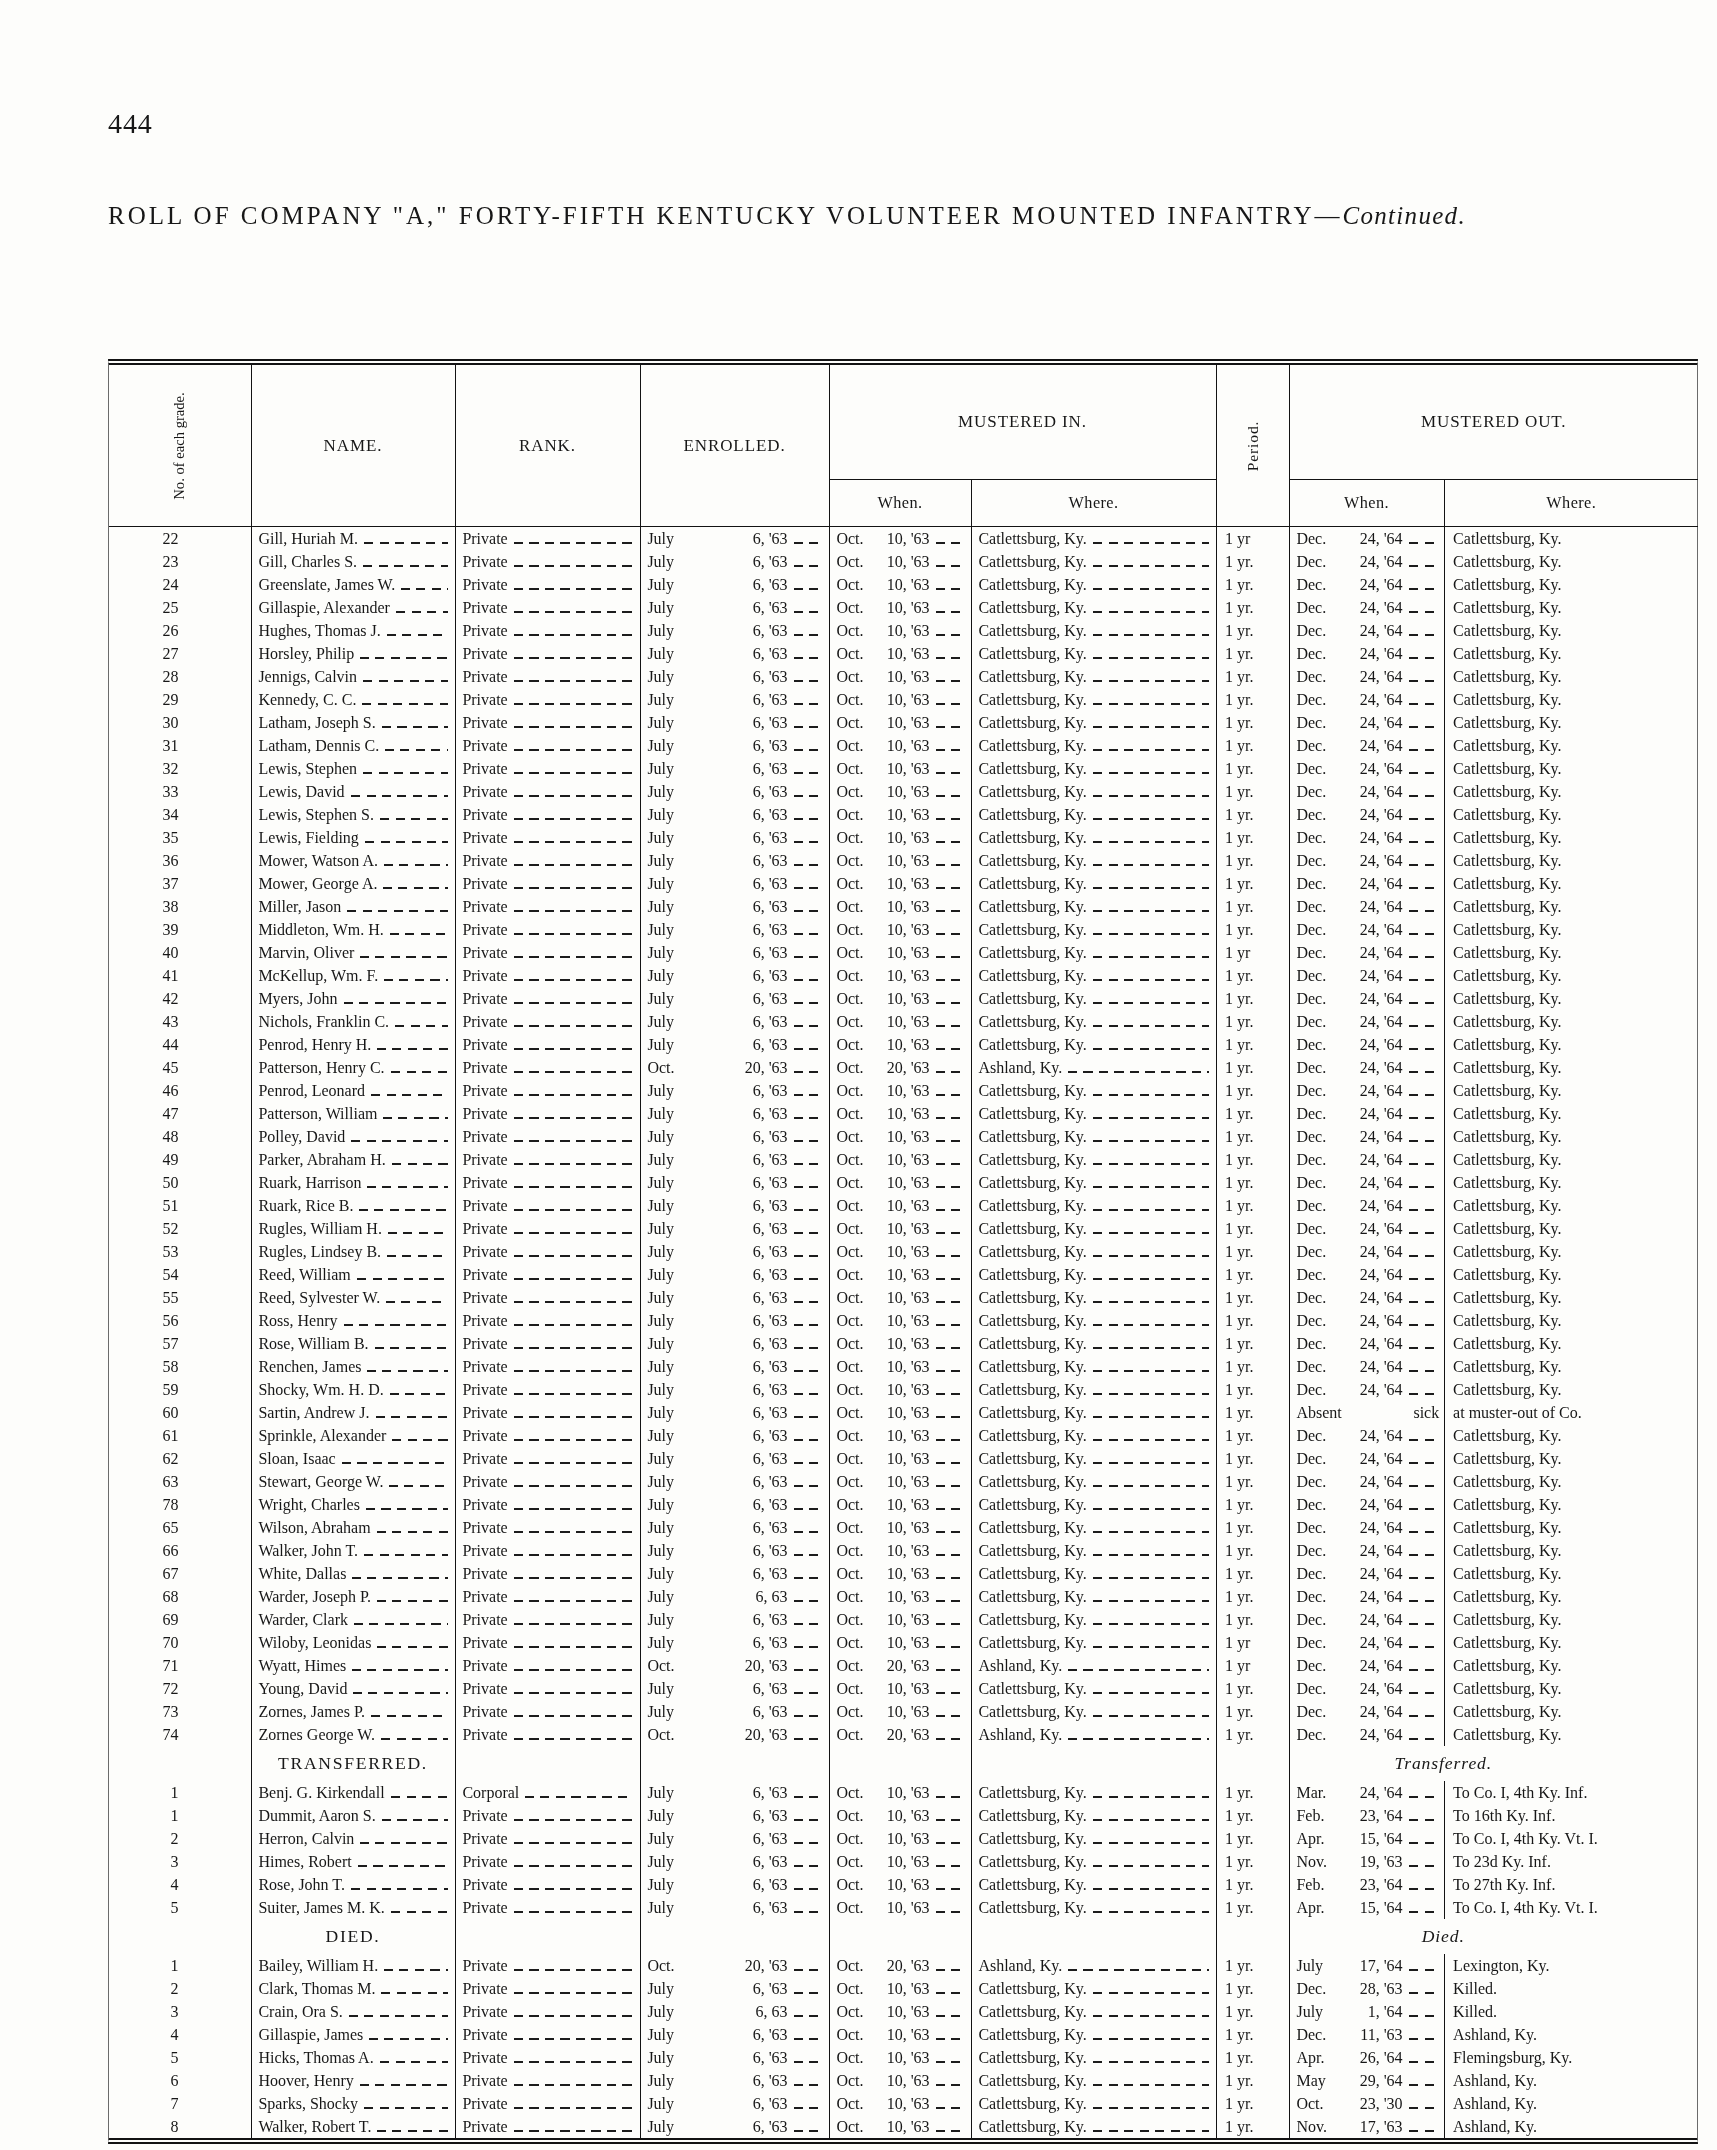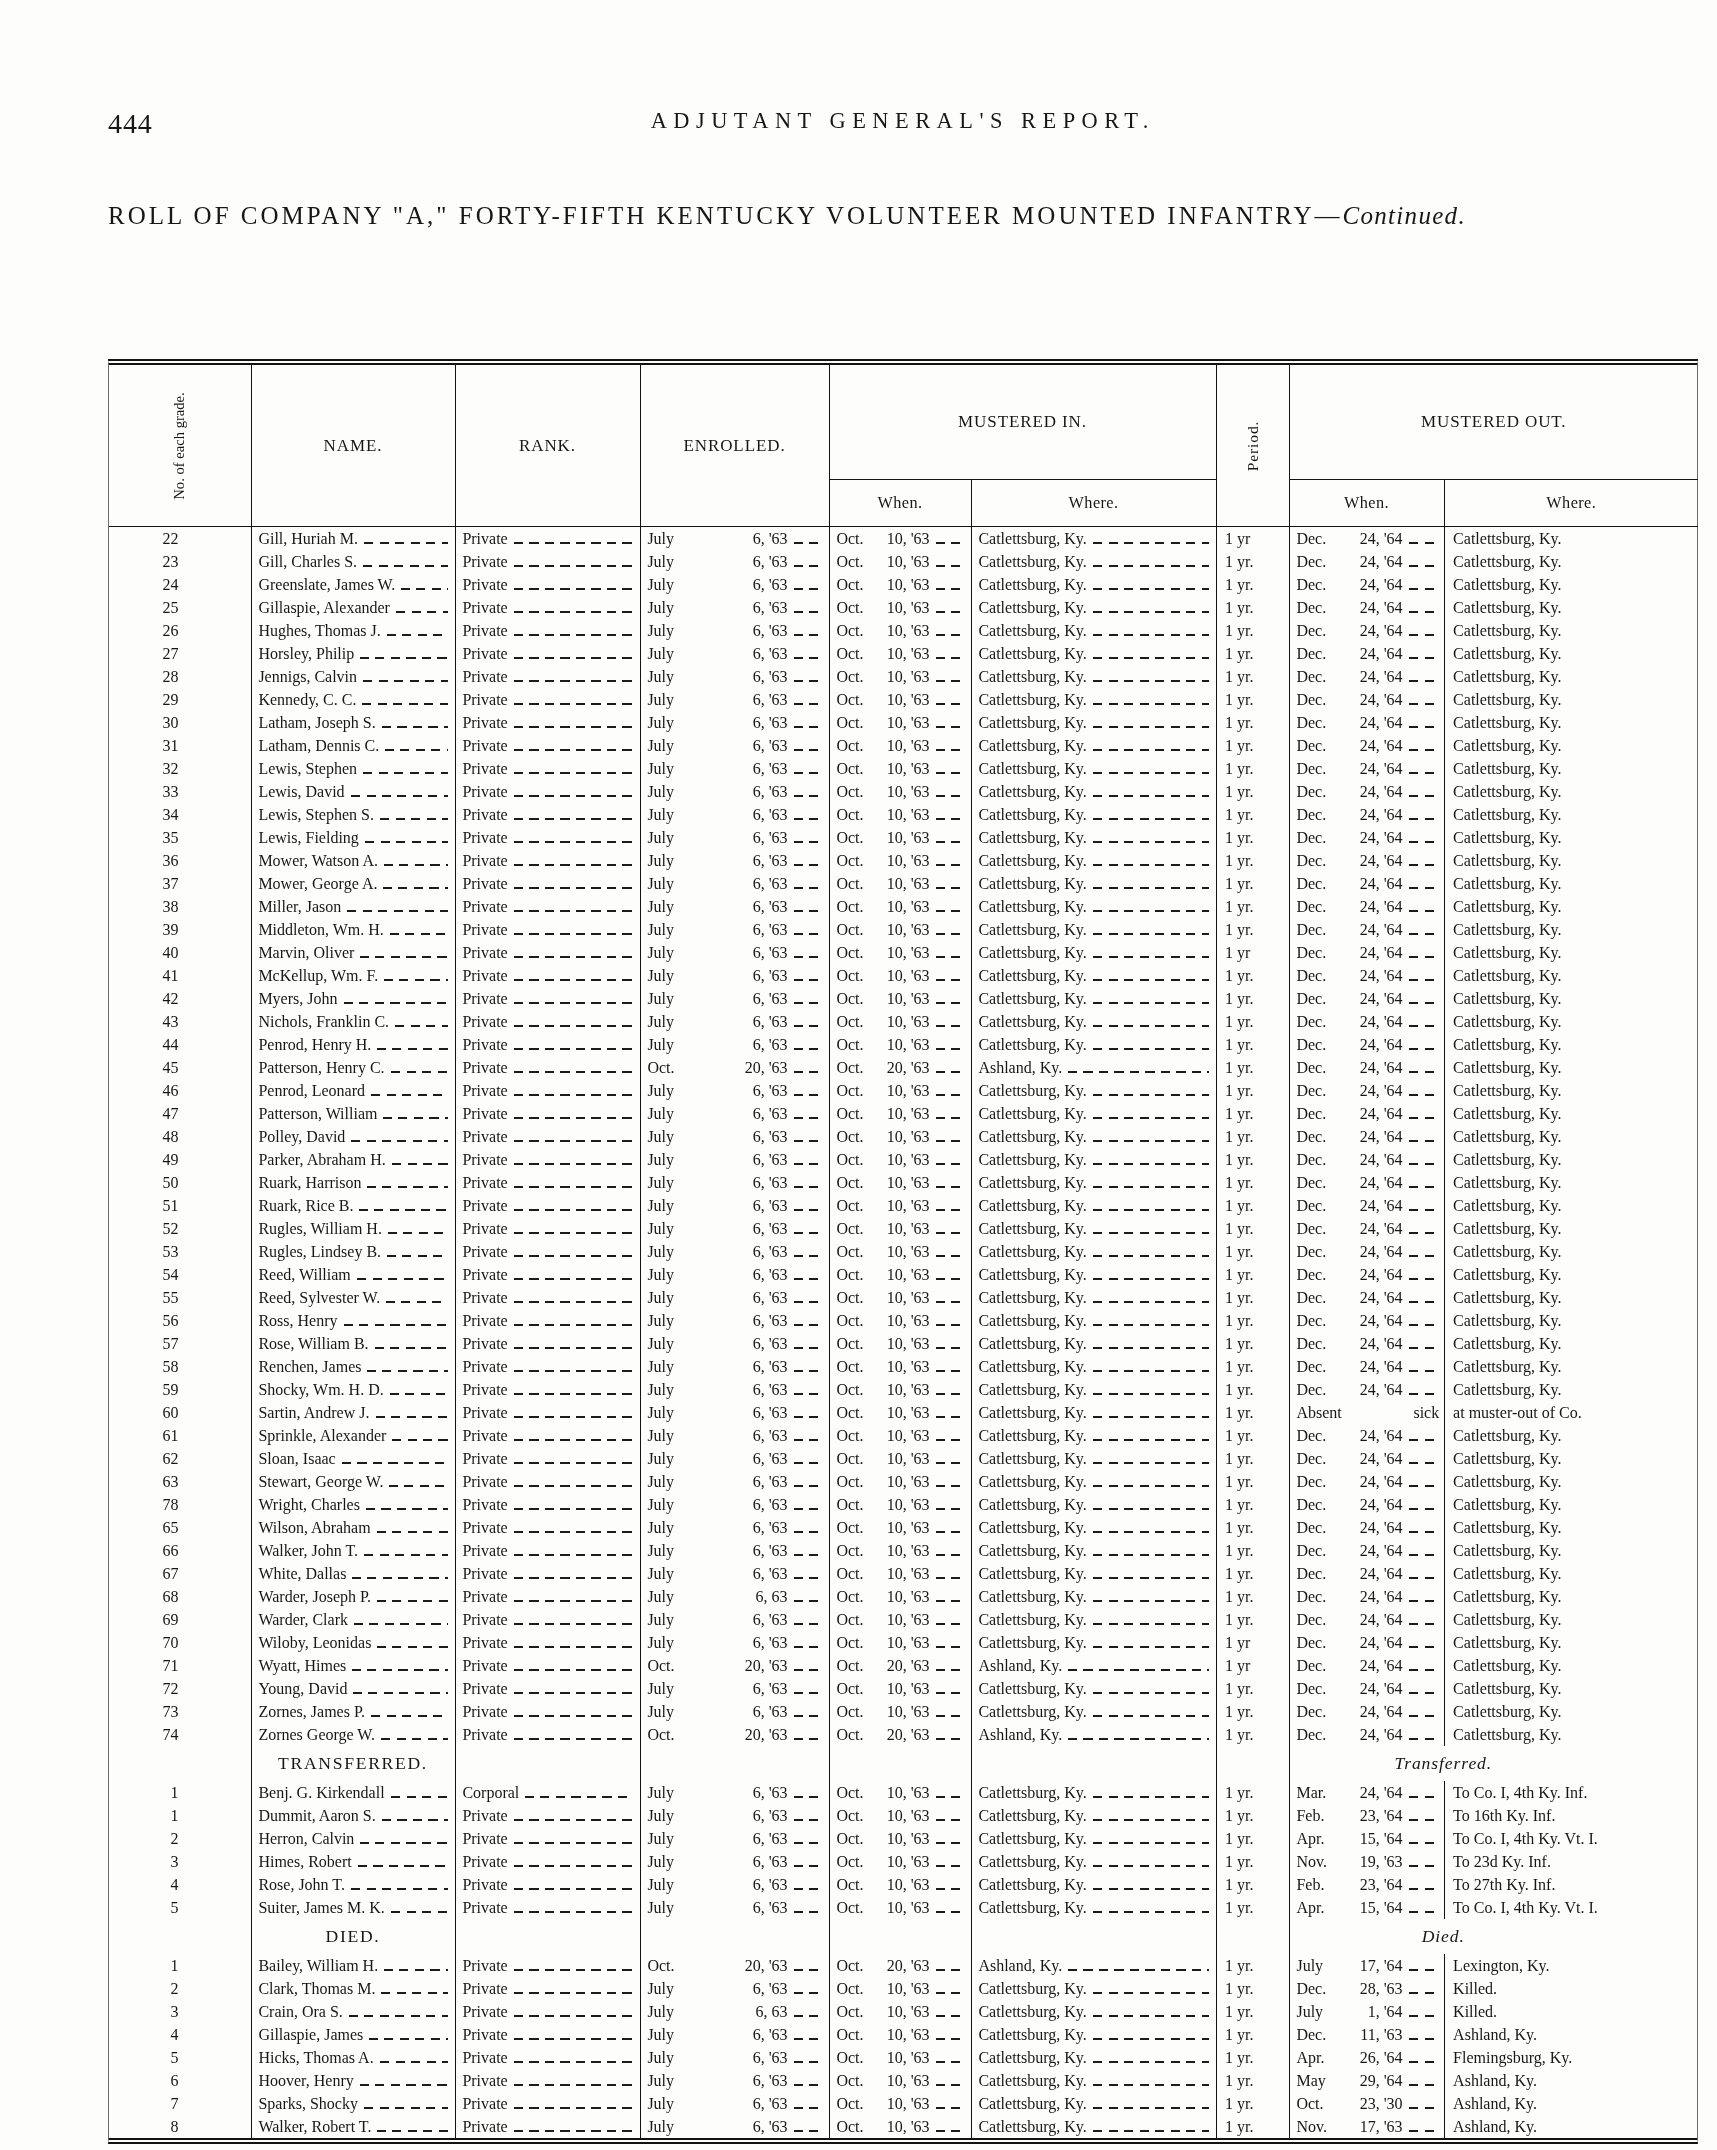--- a/index.html
+++ b/index.html
@@ -49,21 +49,20 @@
   td.c-outwh .cw{padding-left:8.6px;}
   .sec-label{display:block; text-align:center; font-size:17.6px; letter-spacing:1.7px;}
   td.c-note{text-align:center; padding-right:101px; font-style:italic; font-size:17.6px; letter-spacing:0.9px;}
 </style>
 </head>
 <body>
 
 <div class="page">
   <div class="page-head">
     <span class="page-num">444</span>
-    <span class="report-title">ADJUTANT GENERAL'S REPORT.</span>
   </div>
   <div class="roll-title"><span>ROLL OF COMPANY "A," FORTY-FIFTH KENTUCKY VOLUNTEER MOUNTED INFANTRY—</span><span class="cont">Continued.</span></div>
 
   <div class="frame">
     <table>
       <colgroup>
         <col class="w-no">
           <col class="w-name">
           <col class="w-rank">
           <col class="w-enr">

